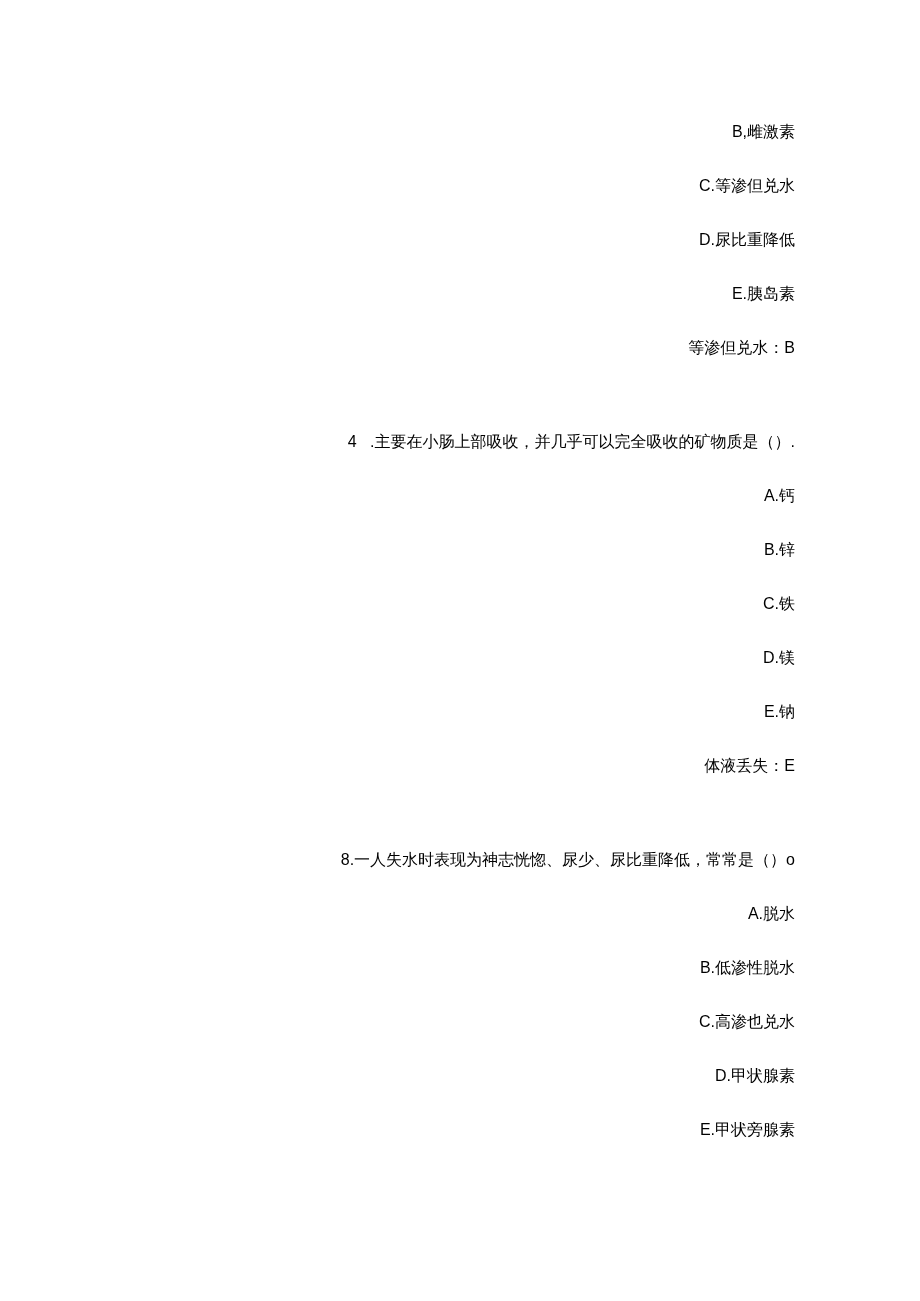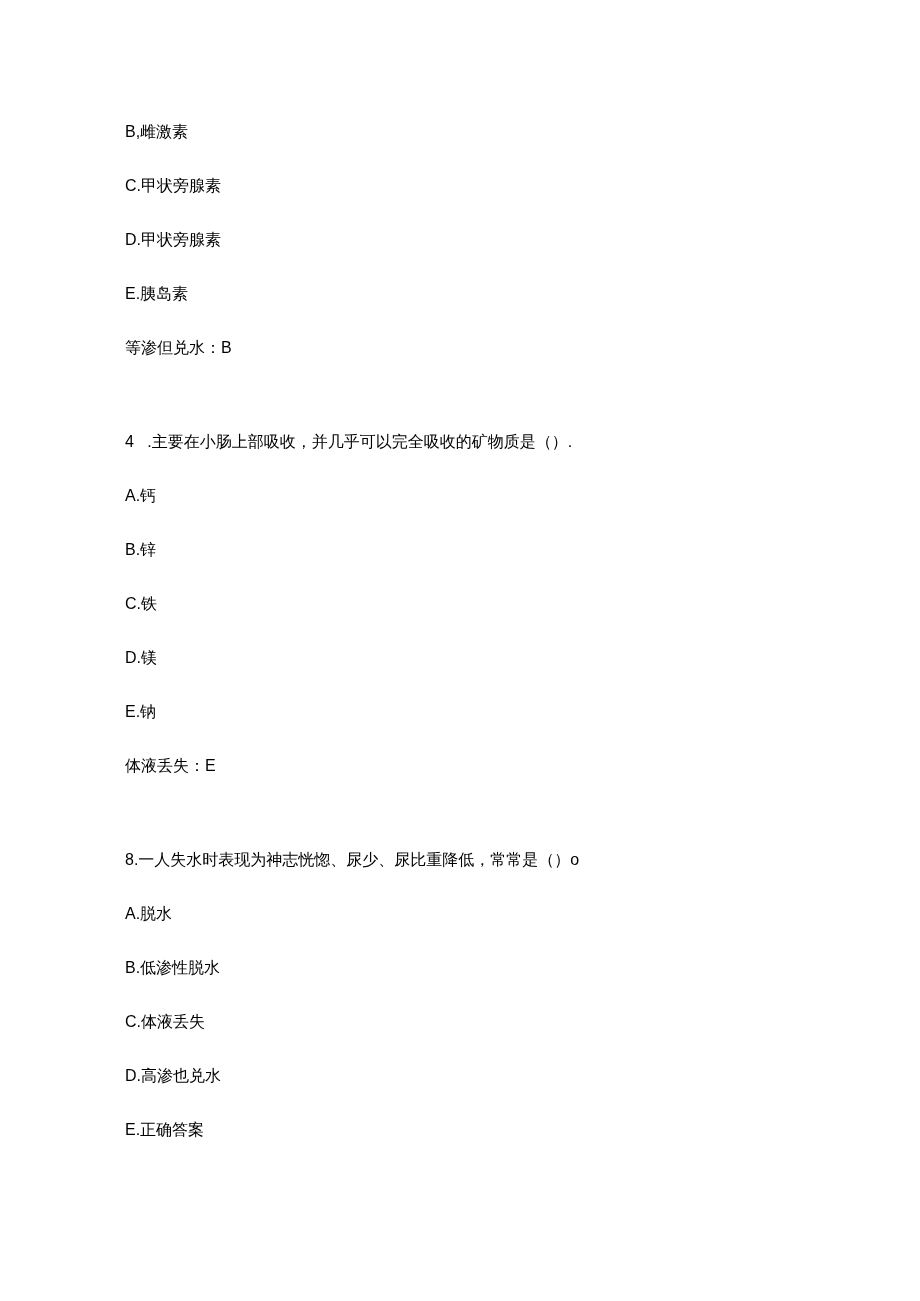--- a/index.html
+++ b/index.html
@@ -1,18 +1,19 @@
 <!DOCTYPE html>
 <html><head>
   <meta charset="utf-8">
   <style>
     * {
       margin: 0;
       padding: 0;
       box-sizing: border-box;
+      text-align: right;
     }
     body {
       width: 920px;
       height: 1301px;
       background: #ffffff;
       font-family: "SimSun", "Microsoft YaHei", sans-serif;
       font-size: 16px;
       color: #000000;
       padding: 120px 125px 60px 125px;
       line-height: 1.5;
@@ -21,37 +22,37 @@
       margin-bottom: 30px;
     }
     .block-gap {
       height: 40px;
     }
   </style>
 </head>
 <body>
 
 <div class="line">B,雌激素</div>
-<div class="line">C.甲状旁腺素</div>
-<div class="line">D.甲状旁腺素</div>
+<div class="line">C.等渗但兑水</div>
+<div class="line">D.尿比重降低</div>
 <div class="line">E.胰岛素</div>
 <div class="line">等渗但兑水：B</div>
 
 <div class="block-gap"></div>
 
 <div class="line">
   <span>4</span>&nbsp;&nbsp;&nbsp;<span>.主要在小肠上部吸收，并几乎可以完全吸收的矿物质是（）.</span>
 </div>
 <div class="line">A.钙</div>
 <div class="line">B.锌</div>
 <div class="line">C.铁</div>
 <div class="line">D.镁</div>
 <div class="line">E.钠</div>
 <div class="line">体液丢失：E</div>
 
 <div class="block-gap"></div>
 
 <div class="line">8.一人失水时表现为神志恍惚、尿少、尿比重降低，常常是（）o</div>
 <div class="line">A.脱水</div>
 <div class="line">B.低渗性脱水</div>
-<div class="line">C.体液丢失</div>
-<div class="line">D.高渗也兑水</div>
-<div class="line">E.正确答案</div>
+<div class="line">C.高渗也兑水</div>
+<div class="line">D.甲状腺素</div>
+<div class="line">E.甲状旁腺素</div>
 
 </body></html>

